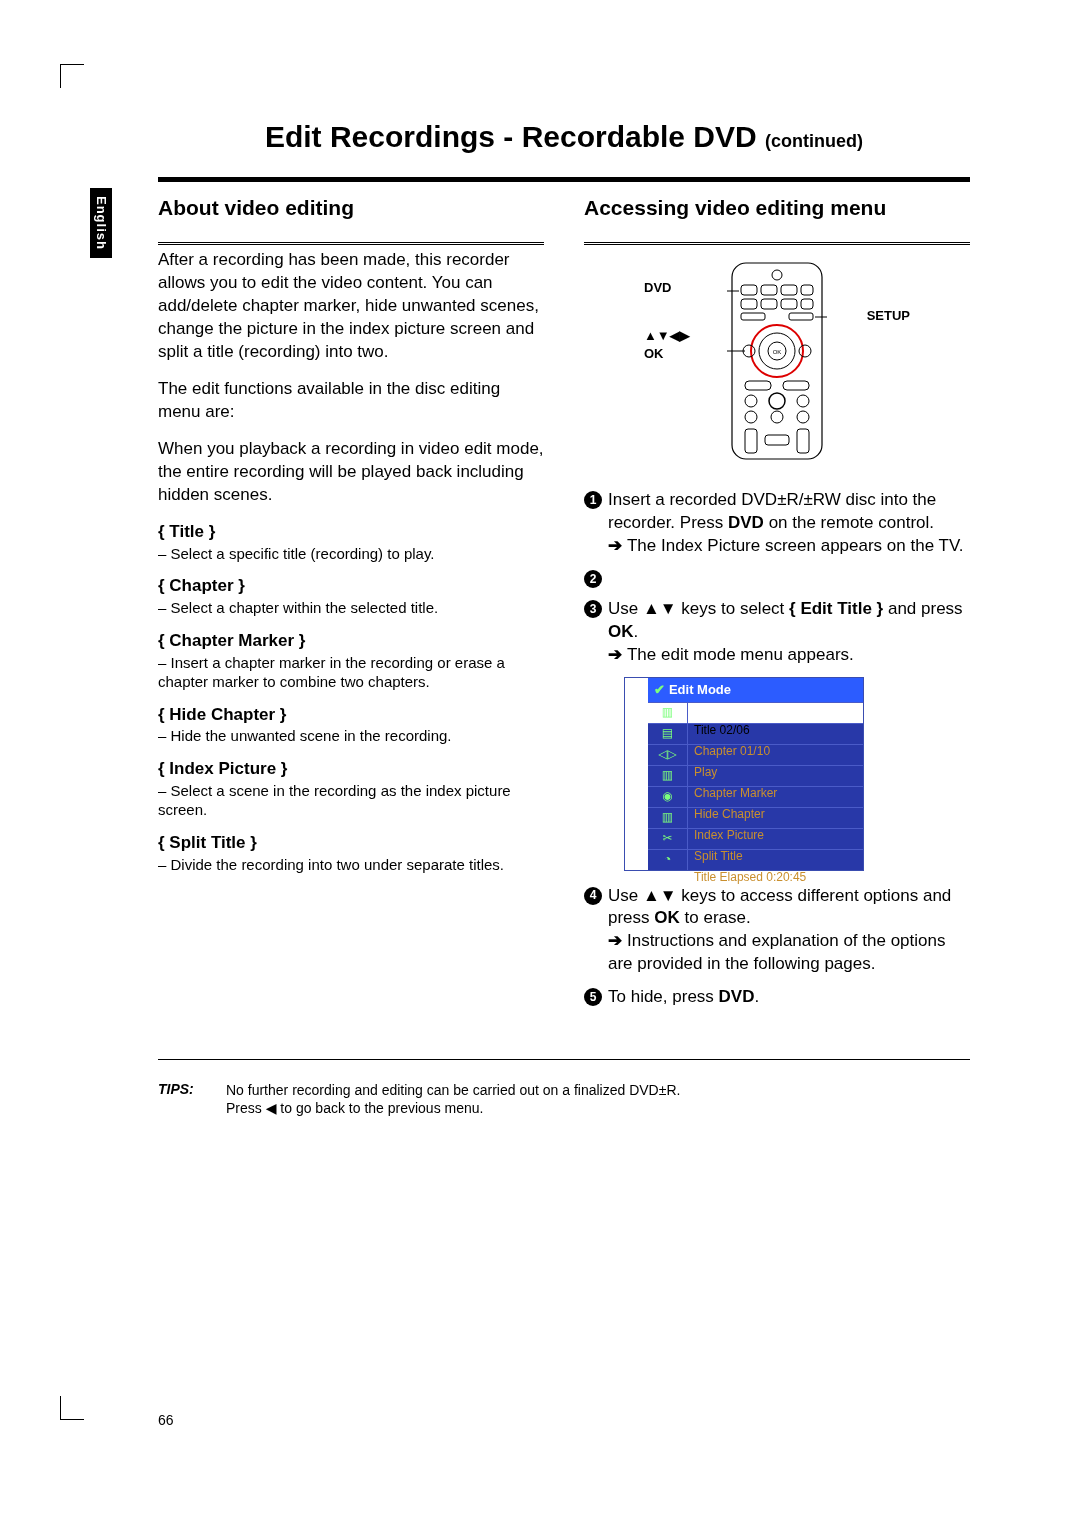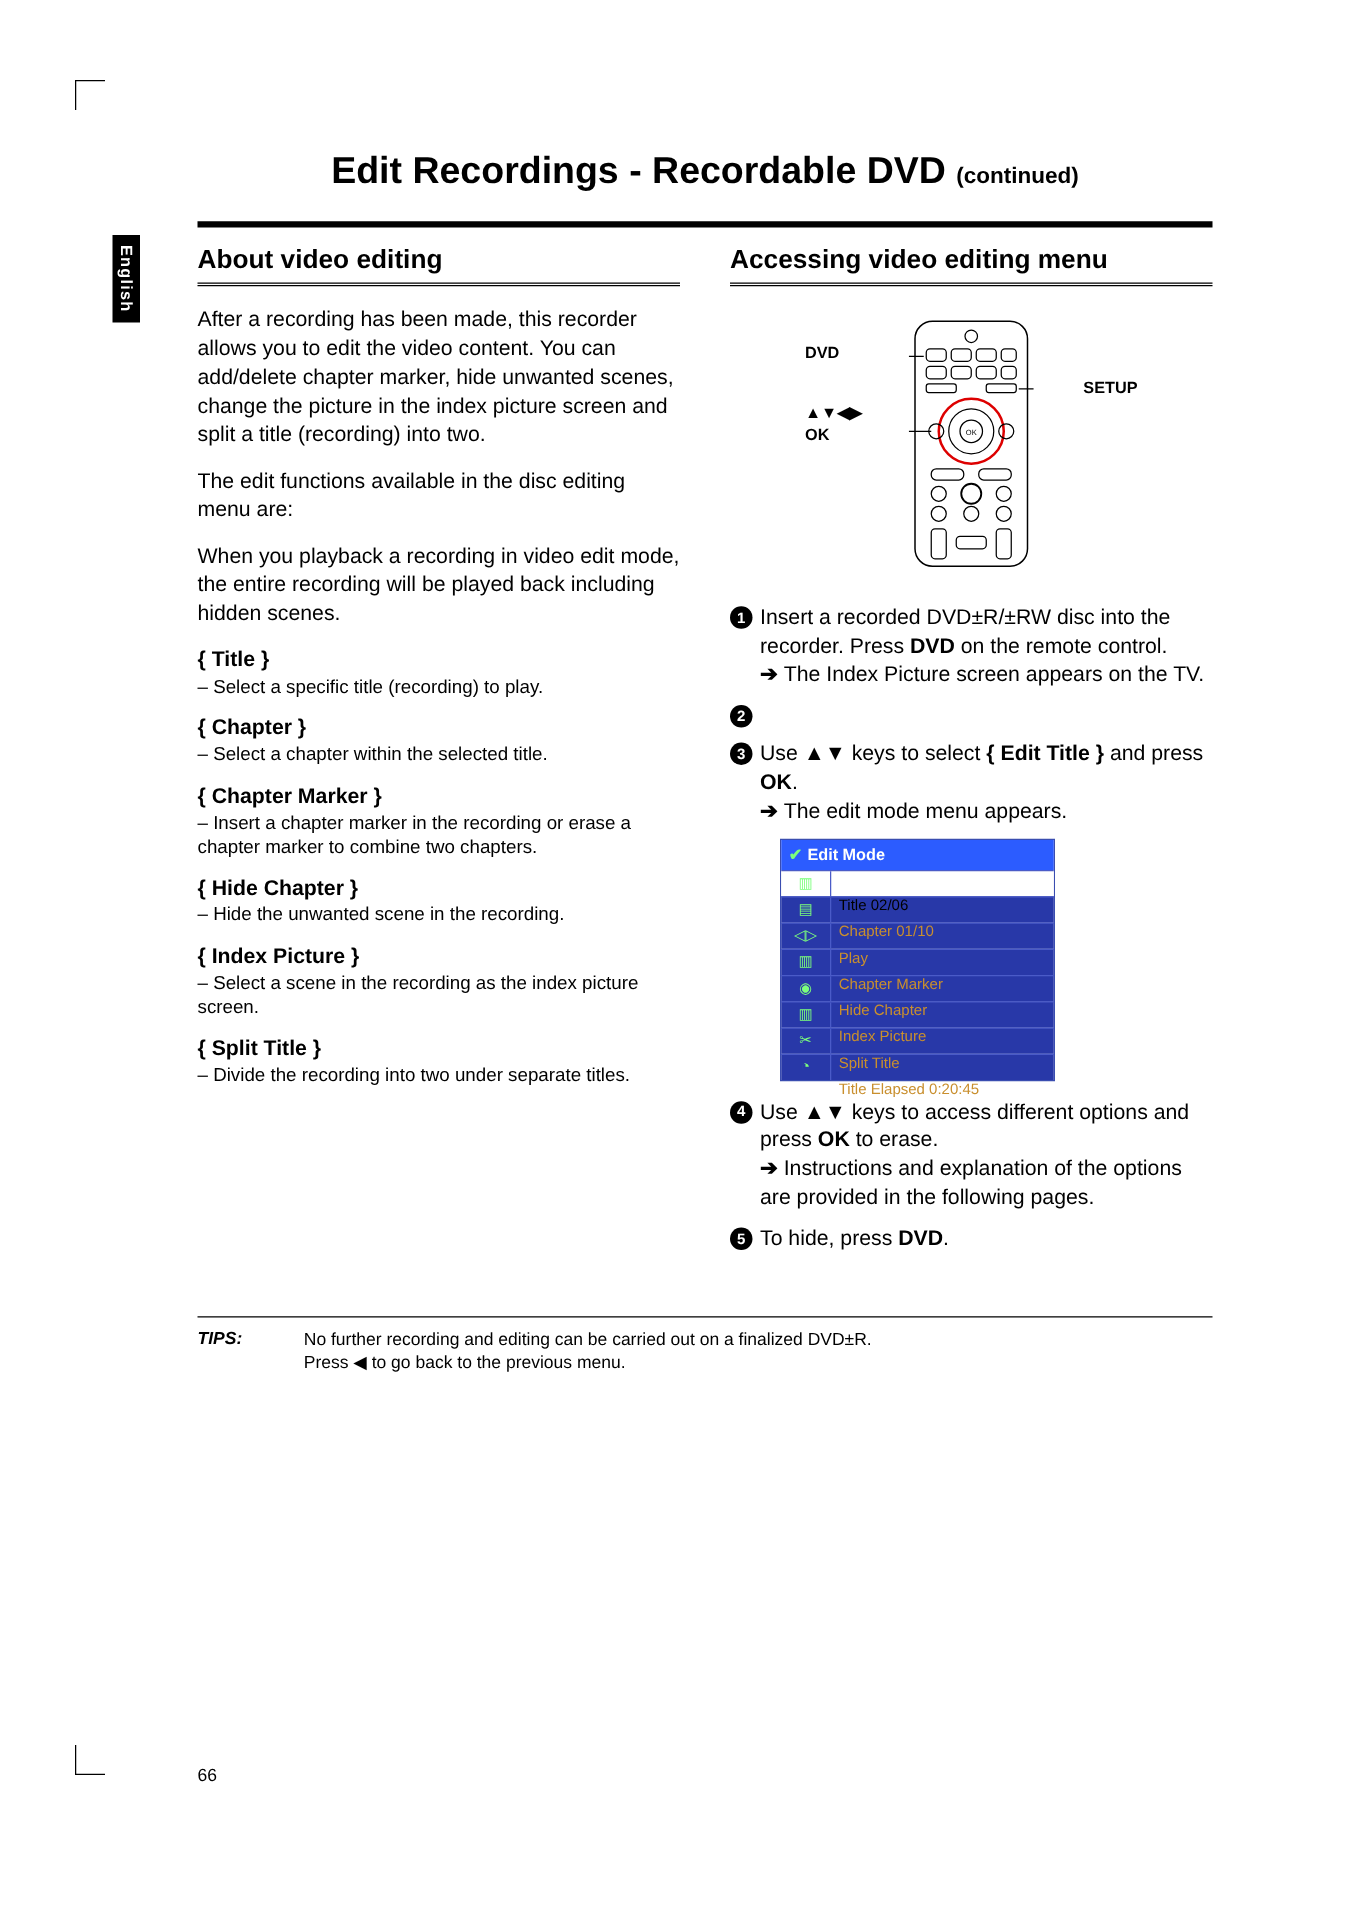--- a/index.html
+++ b/index.html
@@ -60,22 +60,22 @@
   }
   .columns {
     display: flex;
     gap: 40px;
   }
   .col { flex: 1; font-size: 17px; line-height: 1.35; }
   .col h2 {
     font-size: 21px;
     font-weight: bold;
     border-bottom: 3px double #000;
-    padding-bottom: 4px;
-    margin-bottom: 16px;
+    padding-bottom: 20px;
+    margin-bottom: 4px;
   }
   .col p { margin-bottom: 14px; }
   .func { margin-bottom: 12px; }
   .func .name { font-weight: bold; font-size: 17px; }
   .func .desc { font-size: 15px; line-height: 1.3; }
   .remote-wrap {
     display: flex;
     justify-content: center;
     align-items: center;
     margin: 6px 0 18px 0;
@@ -106,24 +106,25 @@
     font-weight: bold;
     display: flex;
     align-items: center;
     justify-content: center;
     margin-top: 2px;
   }
   .step .txt { flex: 1; }
   .step .result { display: block; padding-left: 0; }
   .arrow { font-weight: bold; }
   .edit-menu {
-    width: 220px;
+    width: 240px;
     margin: 6px 0 14px 40px;
     border: 1px solid #3a4db0;
     font-size: 12px;
+    padding-left: 23px;
   }
   .edit-menu .header {
     background: #2c5cff;
     color: #fff;
     font-weight: bold;
     padding: 3px 6px;
     font-size: 13px;
   }
   .edit-menu .header .check { color: #7cff7c; margin-right: 4px; }
   .edit-menu .row {
@@ -142,24 +143,24 @@
     justify-content: center;
     font-size: 12px;
     color: #7cff7c;
     border-right: 1px solid #4a5bc8;
   }
   .edit-menu .row .lbl { padding-left: 6px; flex: 1; margin-top: 36px; }
   .edit-menu .row.title-row { background: #fff; color: #000; }
   .tips {
     margin-top: 40px;
     border-top: 1px solid #000;
-    padding-top: 8px;
+    padding-top: 21px;
     font-size: 14px;
     display: flex;
-    gap: 37px;
+    gap: 20px;
     margin-left: 68px;
   }
   .tips .label { font-style: italic; font-weight: bold; flex: 0 0 48px; }
   .tips .txt { flex: 1; line-height: 1.3; }
   .pagenum {
     position: absolute;
     left: 158px;
     bottom: 96px;
     font-size: 14px;
   }

